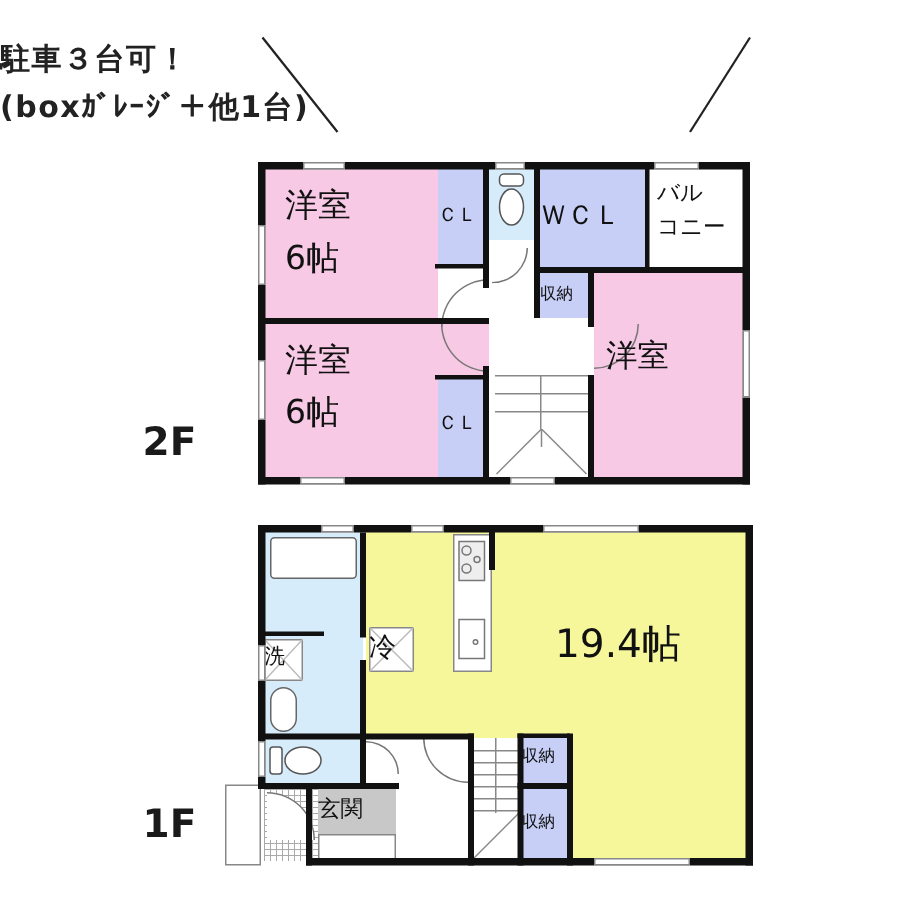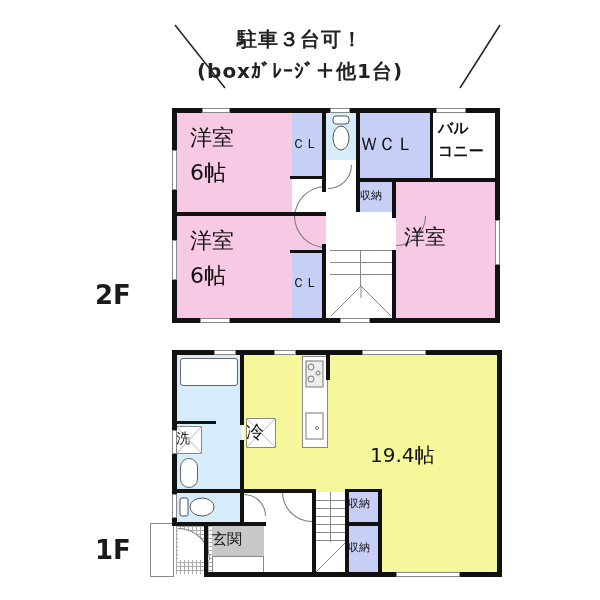--- a/index.html
+++ b/index.html
@@ -1,19 +1,19 @@
 <!DOCTYPE html>
 <html><head>
 <meta charset="utf-8">
 <style>
   html, body { margin:0; padding:0; background:#ffffff; }
   body { width:600px; height:600px; position:relative; overflow:hidden;
          font-family: "DejaVu Sans", "Liberation Sans", sans-serif; color:#111; }
   .abs { position:absolute; }
-  .headline { position:absolute; left:0; width:600px; text-align:center;
+  .headline { position:absolute; left:0; width:600px; text-align:left;
               font-weight:bold; font-size:20px; color:#222; letter-spacing:1px; }
   .floor-label { position:absolute; font-weight:bold; font-size:26px; color:#1a1a1a; }
   .wall { position:absolute; background:#111; }
   .room { position:absolute; box-sizing:border-box; }
   .pink { background:#f7c9e4; }
   .blue { background:#c7cff7; }
   .lblue { background:#d6ecfb; }
   .yellow { background:#f6f79b; }
   .white { background:#ffffff; }
   .gray { background:#c8c8c8; }
@@ -96,21 +96,21 @@
     <rect x="3" y="2" width="16" height="8" rx="3" fill="#fff" stroke="#555"></rect>
     <ellipse cx="11" cy="24" rx="8" ry="12" fill="#fff" stroke="#555"></ellipse>
   </svg>
 
   <div class="label big" style="left:190px;top:125px;width:90px;">
     <div>洋室</div>
     <div style="margin-top:10px">6帖</div>
   </div>
   <div class="label small" style="left:292px;top:137px;width:32px;font-size:13px;">ＣＬ</div>
   <div class="label med" style="left:360px;top:134px;width:70px;font-size:18px;">ＷＣＬ</div>
-  <div class="label small" style="left:438px;top:120px;width:56px;font-size:15px;text-align:left;font-weight:bold;">
+  <div class="label small" style="left:438px;top:120px;width:56px;font-size:15px;text-align:left;">
     <div>バル</div>
     <div style="margin-top:6px">コニー</div>
   </div>
   <div class="label small" style="left:360px;top:190px;width:32px;font-size:11px;">収納</div>
   <div class="label big" style="left:190px;top:228px;width:90px;">
     <div>洋室</div>
     <div style="margin-top:10px">6帖</div>
   </div>
   <div class="label small" style="left:292px;top:276px;width:32px;font-size:13px;">ＣＬ</div>
   <div class="label big" style="left:404px;top:225px;width:88px;font-size:21px;">
@@ -204,18 +204,18 @@
   <div class="wall" style="left:326px;top:350px;width:4px;height:30px;"></div>
 
   <div class="win" style="left:214px;top:350px;width:22px;height:5px;"></div>
   <div class="win" style="left:274px;top:350px;width:22px;height:5px;"></div>
   <div class="win" style="left:362px;top:350px;width:64px;height:5px;"></div>
   <div class="win" style="left:172px;top:430px;width:5px;height:24px;"></div>
   <div class="win" style="left:172px;top:494px;width:5px;height:24px;"></div>
   <div class="win" style="left:396px;top:572px;width:64px;height:5px;"></div>
 
   <div class="label" style="left:370px;top:416px;width:110px;font-size:23px;">
-    <div style="margin-top:28px;font-size:20px">19.4帖</div>
+    <div style="margin-top:0;font-size:26px">19.4帖</div>
   </div>
   <div class="label" style="left:212px;top:531px;width:52px;font-size:15px;">玄関</div>
   <div class="label" style="left:348px;top:498px;width:30px;font-size:11px;">収納</div>
   <div class="label" style="left:348px;top:542px;width:30px;font-size:11px;">収納</div>
 </div>
 
 </body></html>

